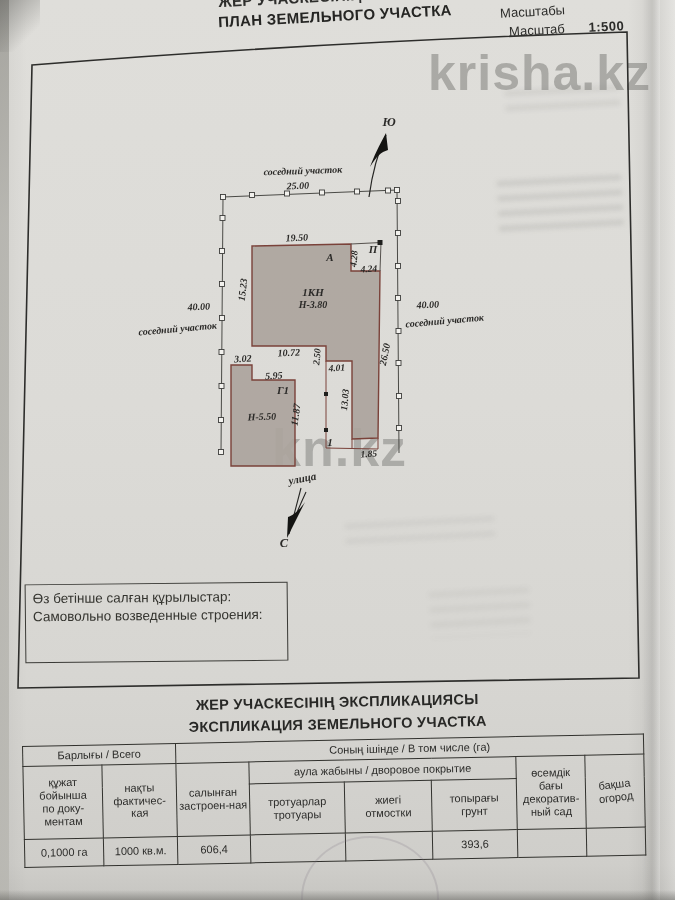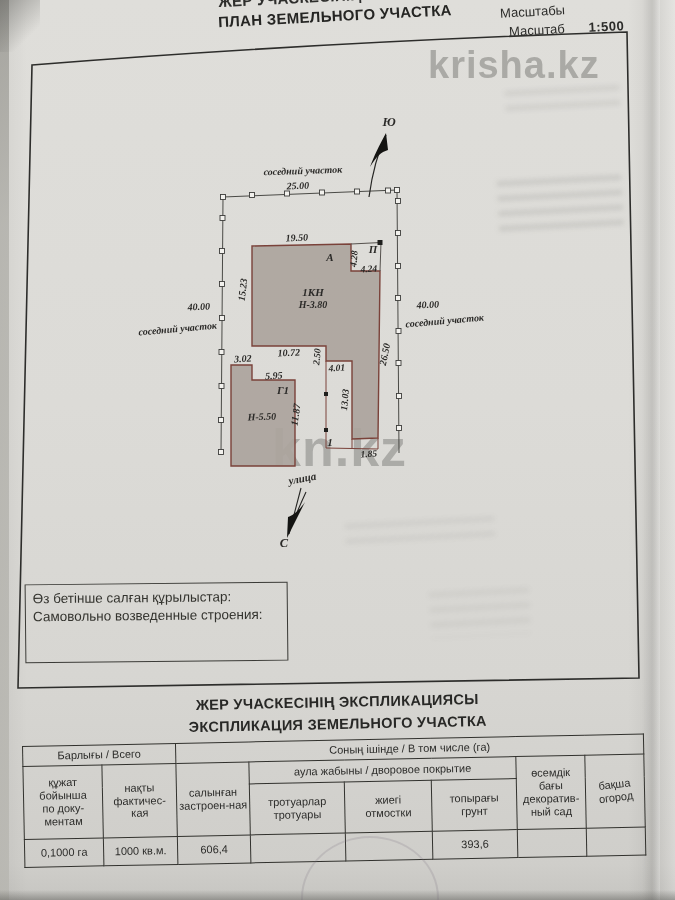--- a/index.html
+++ b/index.html
@@ -18,21 +18,21 @@
   .fold-right{left:642px;top:0;width:18px;height:900px;background:linear-gradient(90deg,rgba(0,0,0,0),rgba(0,0,0,.07) 55%,rgba(255,255,255,.22) 100%);}
   
   .title-cut-clip{left:218px;top:0;width:280px;height:7px;overflow:hidden;}
   .title-cut-clip .inner{transform:rotate(-3deg);margin-top:-14px;font-weight:bold;font-size:15px;letter-spacing:.3px;color:#2e2e2c;}
   .doc-title{left:218px;top:6px;width:280px;transform:rotate(-3deg);font-weight:bold;font-size:15px;letter-spacing:.3px;color:#252523;}
   .scales{left:500px;top:4px;font-size:13px;transform:rotate(-3deg);color:#2c2c2a;}
   .scale-row{left:509px;top:21px;font-size:13px;transform:rotate(-3deg);color:#2c2c2a;}
   .scale-row b{margin-left:24px;letter-spacing:.5px;}
   
   .wm{font-weight:bold;color:rgba(118,118,114,.5);letter-spacing:1px;}
-  .wm-krisha{left:428px;top:44px;font-size:38px;}
+  .wm-krisha{left:428px;top:44px;font-size:50px;}
   .wm-kn{left:272px;top:418px;font-size:52px;color:rgba(114,114,110,.45);}
   
   .ghost{background:repeating-linear-gradient(180deg,rgba(96,96,92,.16) 0 5px,rgba(96,96,92,0) 5px 15px);filter:blur(2.5px);transform:rotate(-3deg);}
   .g1{left:498px;top:178px;width:125px;height:58px;}
   .g2{left:505px;top:88px;width:115px;height:28px;opacity:.7;}
   .g3{left:345px;top:520px;width:150px;height:24px;opacity:.55;}
   .g4{left:430px;top:590px;width:100px;height:46px;opacity:.5;}
   
   svg{position:absolute;left:0;top:0;}
   .lbl{font-family:"Liberation Serif",serif;font-style:italic;font-weight:bold;font-size:10px;fill:#2b2a28;}

